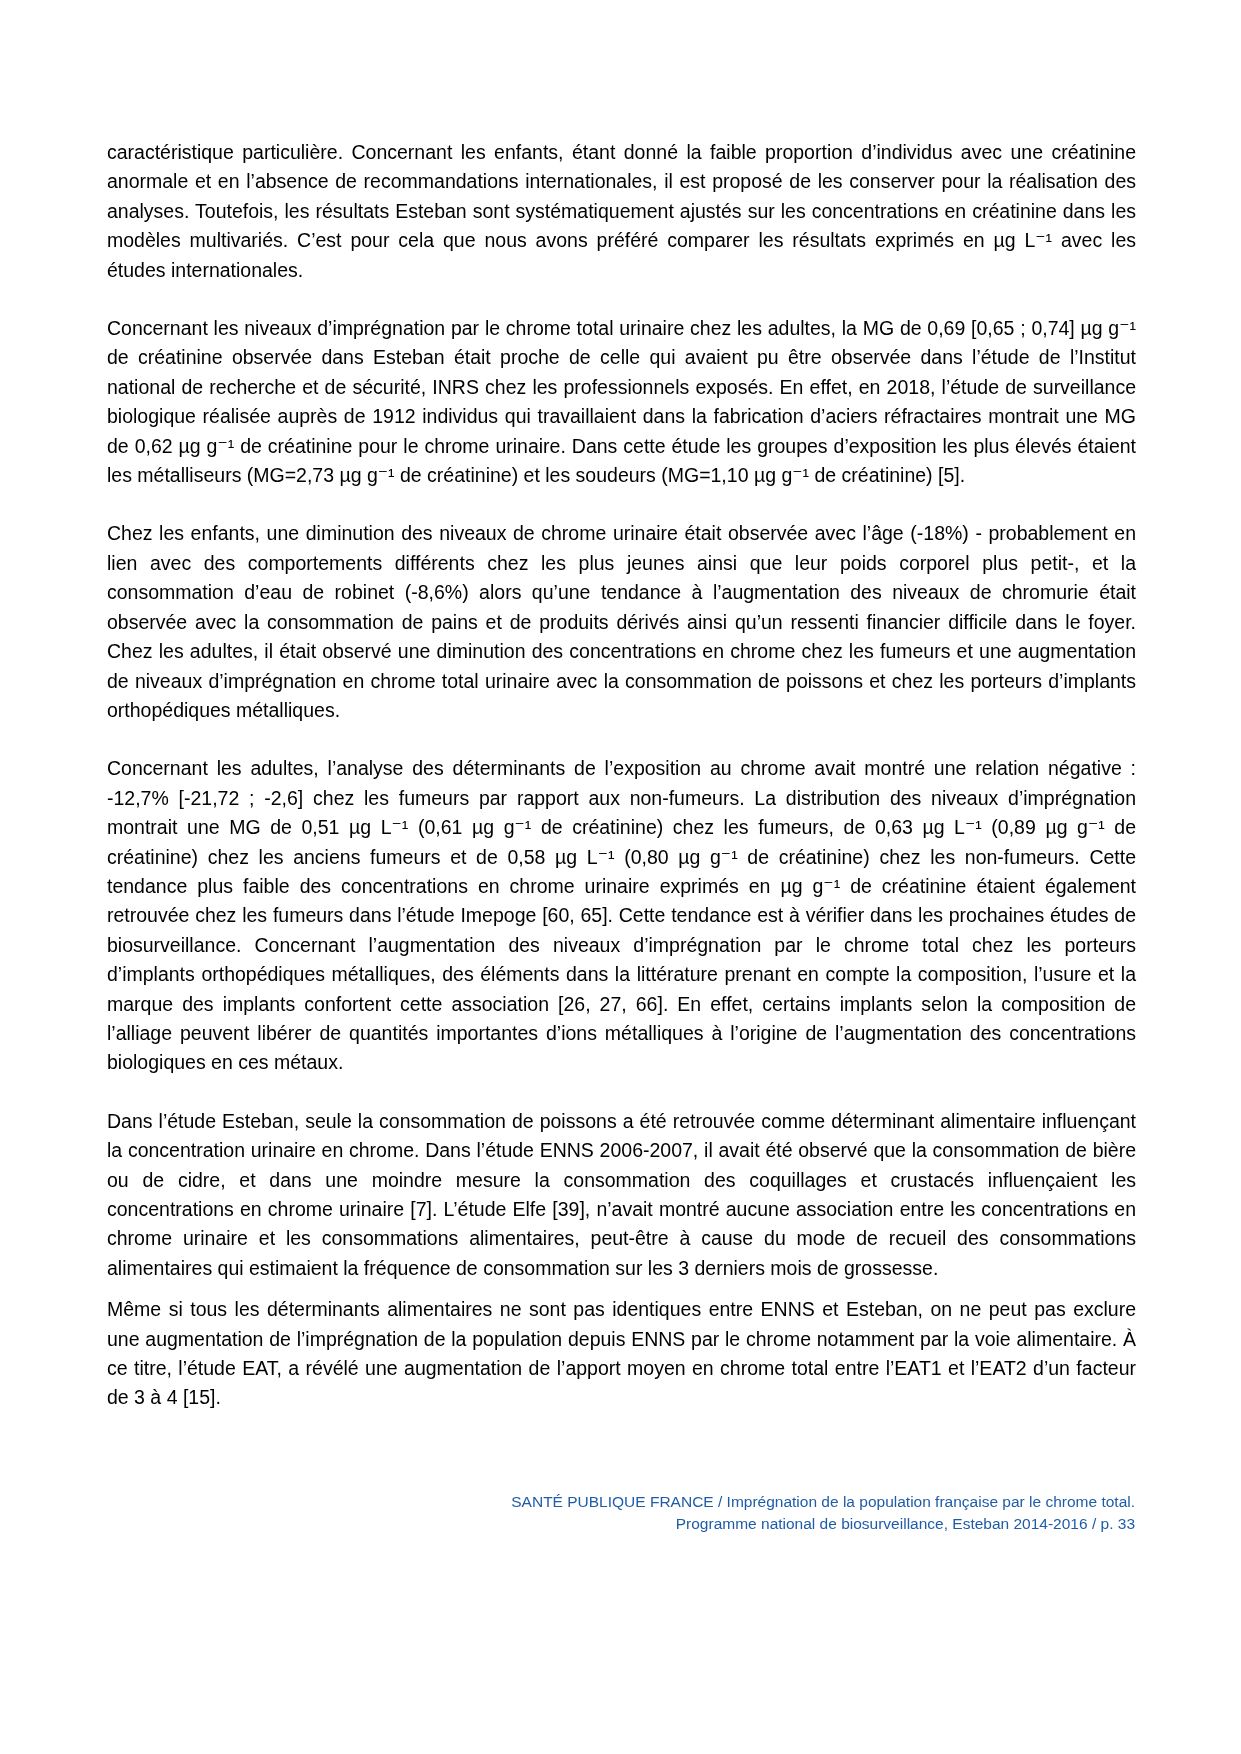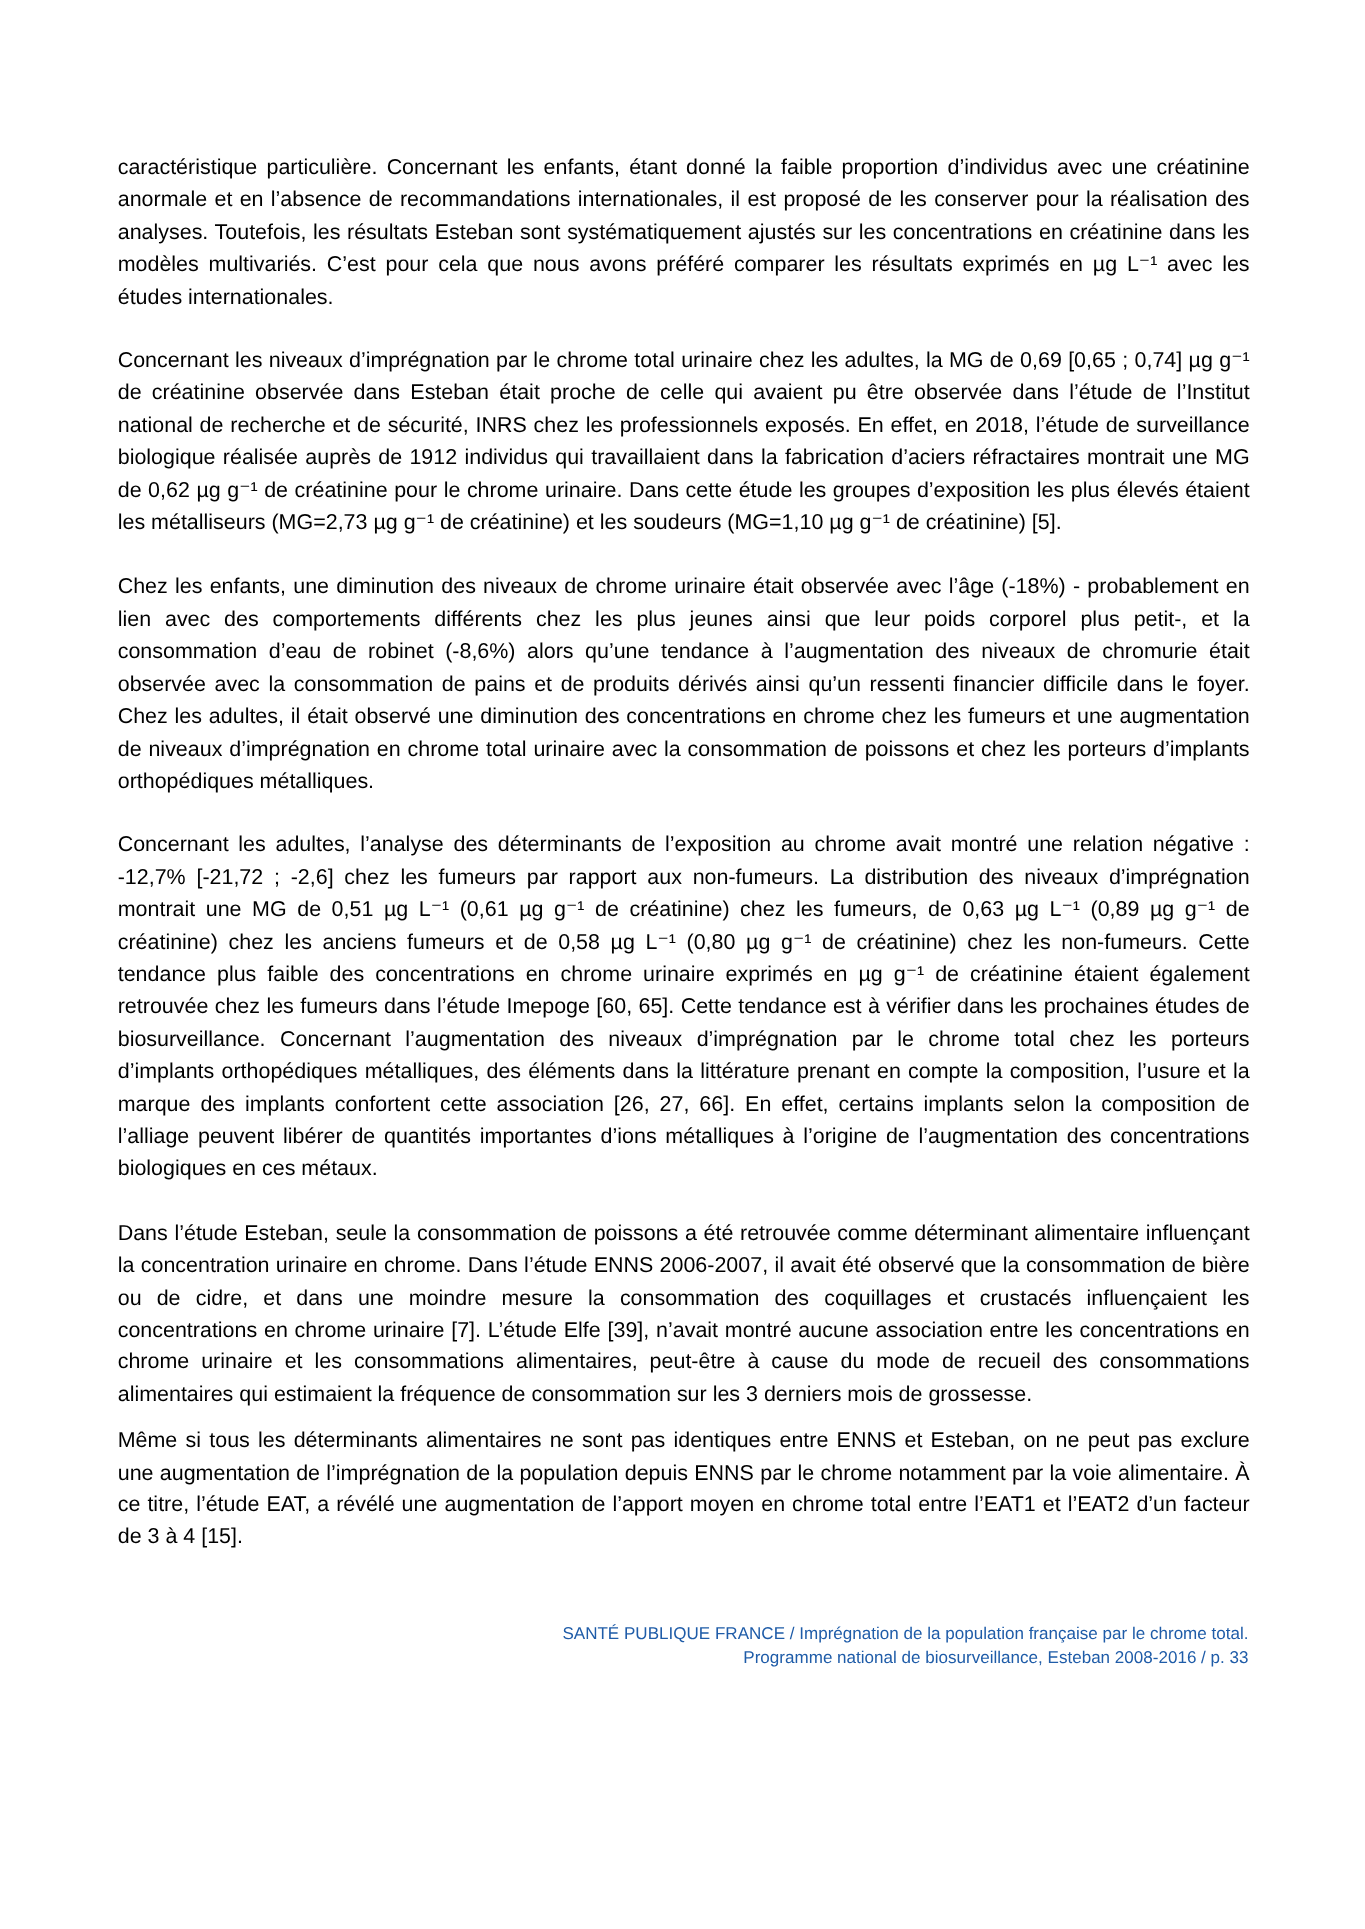--- a/index.html
+++ b/index.html
@@ -27,21 +27,21 @@
   }
   .content p {
     margin: 0 0 29px 0;
   }
   .content p.flush {
     margin-bottom: 12px;
   }
   .page-footer {
     position: absolute;
     right: 106px;
-    bottom: 36px;
+    bottom: 20px;
     text-align: right;
     font-size: 15.5px;
     line-height: 22px;
     color: #1F5CA8;
   }
   .page-footer .footer-line {
     display: block;
   }
 </style>
 </head>
@@ -53,16 +53,16 @@
     <p>caractéristique particulière. Concernant les enfants, étant donné la faible proportion d’individus avec une créatinine anormale et en l’absence de recommandations internationales, il est proposé de les conserver pour la réalisation des analyses. Toutefois, les résultats Esteban sont systématiquement ajustés sur les concentrations en créatinine dans les modèles multivariés. C’est pour cela que nous avons préféré comparer les résultats exprimés en µg L⁻¹ avec les études internationales.</p>
     <p>Concernant les niveaux d’imprégnation par le chrome total urinaire chez les adultes, la MG de 0,69 [0,65 ; 0,74] µg g⁻¹ de créatinine observée dans Esteban était proche de celle qui avaient pu être observée dans l’étude de l’Institut national de recherche et de sécurité, INRS chez les professionnels exposés. En effet, en 2018, l’étude de surveillance biologique réalisée auprès de 1912 individus qui travaillaient dans la fabrication d’aciers réfractaires montrait une MG de 0,62 µg g⁻¹ de créatinine pour le chrome urinaire. Dans cette étude les groupes d’exposition les plus élevés étaient les métalliseurs (MG=2,73 µg g⁻¹ de créatinine) et les soudeurs (MG=1,10 µg g⁻¹ de créatinine) [5].</p>
     <p>Chez les enfants, une diminution des niveaux de chrome urinaire était observée avec l’âge (-18%) - probablement en lien avec des comportements différents chez les plus jeunes ainsi que leur poids corporel plus petit-, et la consommation d’eau de robinet (-8,6%) alors qu’une tendance à l’augmentation des niveaux de chromurie était observée avec la consommation de pains et de produits dérivés ainsi qu’un ressenti financier difficile dans le foyer. Chez les adultes, il était observé une diminution des concentrations en chrome chez les fumeurs et une augmentation de niveaux d’imprégnation en chrome total urinaire avec la consommation de poissons et chez les porteurs d’implants orthopédiques métalliques.</p>
     <p>Concernant les adultes, l’analyse des déterminants de l’exposition au chrome avait montré une relation négative : -12,7% [-21,72 ; -2,6] chez les fumeurs par rapport aux non-fumeurs. La distribution des niveaux d’imprégnation montrait une MG de 0,51 µg L⁻¹ (0,61 µg g⁻¹ de créatinine) chez les fumeurs, de 0,63 µg L⁻¹ (0,89 µg g⁻¹ de créatinine) chez les anciens fumeurs et de 0,58 µg L⁻¹ (0,80 µg g⁻¹ de créatinine) chez les non-fumeurs. Cette tendance plus faible des concentrations en chrome urinaire exprimés en µg g⁻¹ de créatinine étaient également retrouvée chez les fumeurs dans l’étude Imepoge [60, 65]. Cette tendance est à vérifier dans les prochaines études de biosurveillance. Concernant l’augmentation des niveaux d’imprégnation par le chrome total chez les porteurs d’implants orthopédiques métalliques, des éléments dans la littérature prenant en compte la composition, l’usure et la marque des implants confortent cette association [26, 27, 66]. En effet, certains implants selon la composition de l’alliage peuvent libérer de quantités importantes d’ions métalliques à l’origine de l’augmentation des concentrations biologiques en ces métaux.</p>
     <p class="flush">Dans l’étude Esteban, seule la consommation de poissons a été retrouvée comme déterminant alimentaire influençant la concentration urinaire en chrome. Dans l’étude ENNS 2006-2007, il avait été observé que la consommation de bière ou de cidre, et dans une moindre mesure la consommation des coquillages et crustacés influençaient les concentrations en chrome urinaire [7]. L’étude Elfe [39], n’avait montré aucune association entre les concentrations en chrome urinaire et les consommations alimentaires, peut-être à cause du mode de recueil des consommations alimentaires qui estimaient la fréquence de consommation sur les 3 derniers mois de grossesse.</p>
     <p>Même si tous les déterminants alimentaires ne sont pas identiques entre ENNS et Esteban, on ne peut pas exclure une augmentation de l’imprégnation de la population depuis ENNS par le chrome notamment par la voie alimentaire. À ce titre, l’étude EAT, a révélé une augmentation de l’apport moyen en chrome total entre l’EAT1 et l’EAT2 d’un facteur de 3 à 4 [15].</p>
   </div>
 
   <div class="page-footer" style="color: rgb(31, 92, 168);">
     <span class="footer-line">SANTÉ PUBLIQUE FRANCE / Imprégnation de la population française par le chrome total.</span>
-    <span class="footer-line">Programme national de biosurveillance, Esteban 2008-2016 / p. 33</span>
+    <span class="footer-line">Programme national de biosurveillance, Esteban 2014-2016 / p. 33</span>
   </div>
 
 </div>
 
 </body></html>

